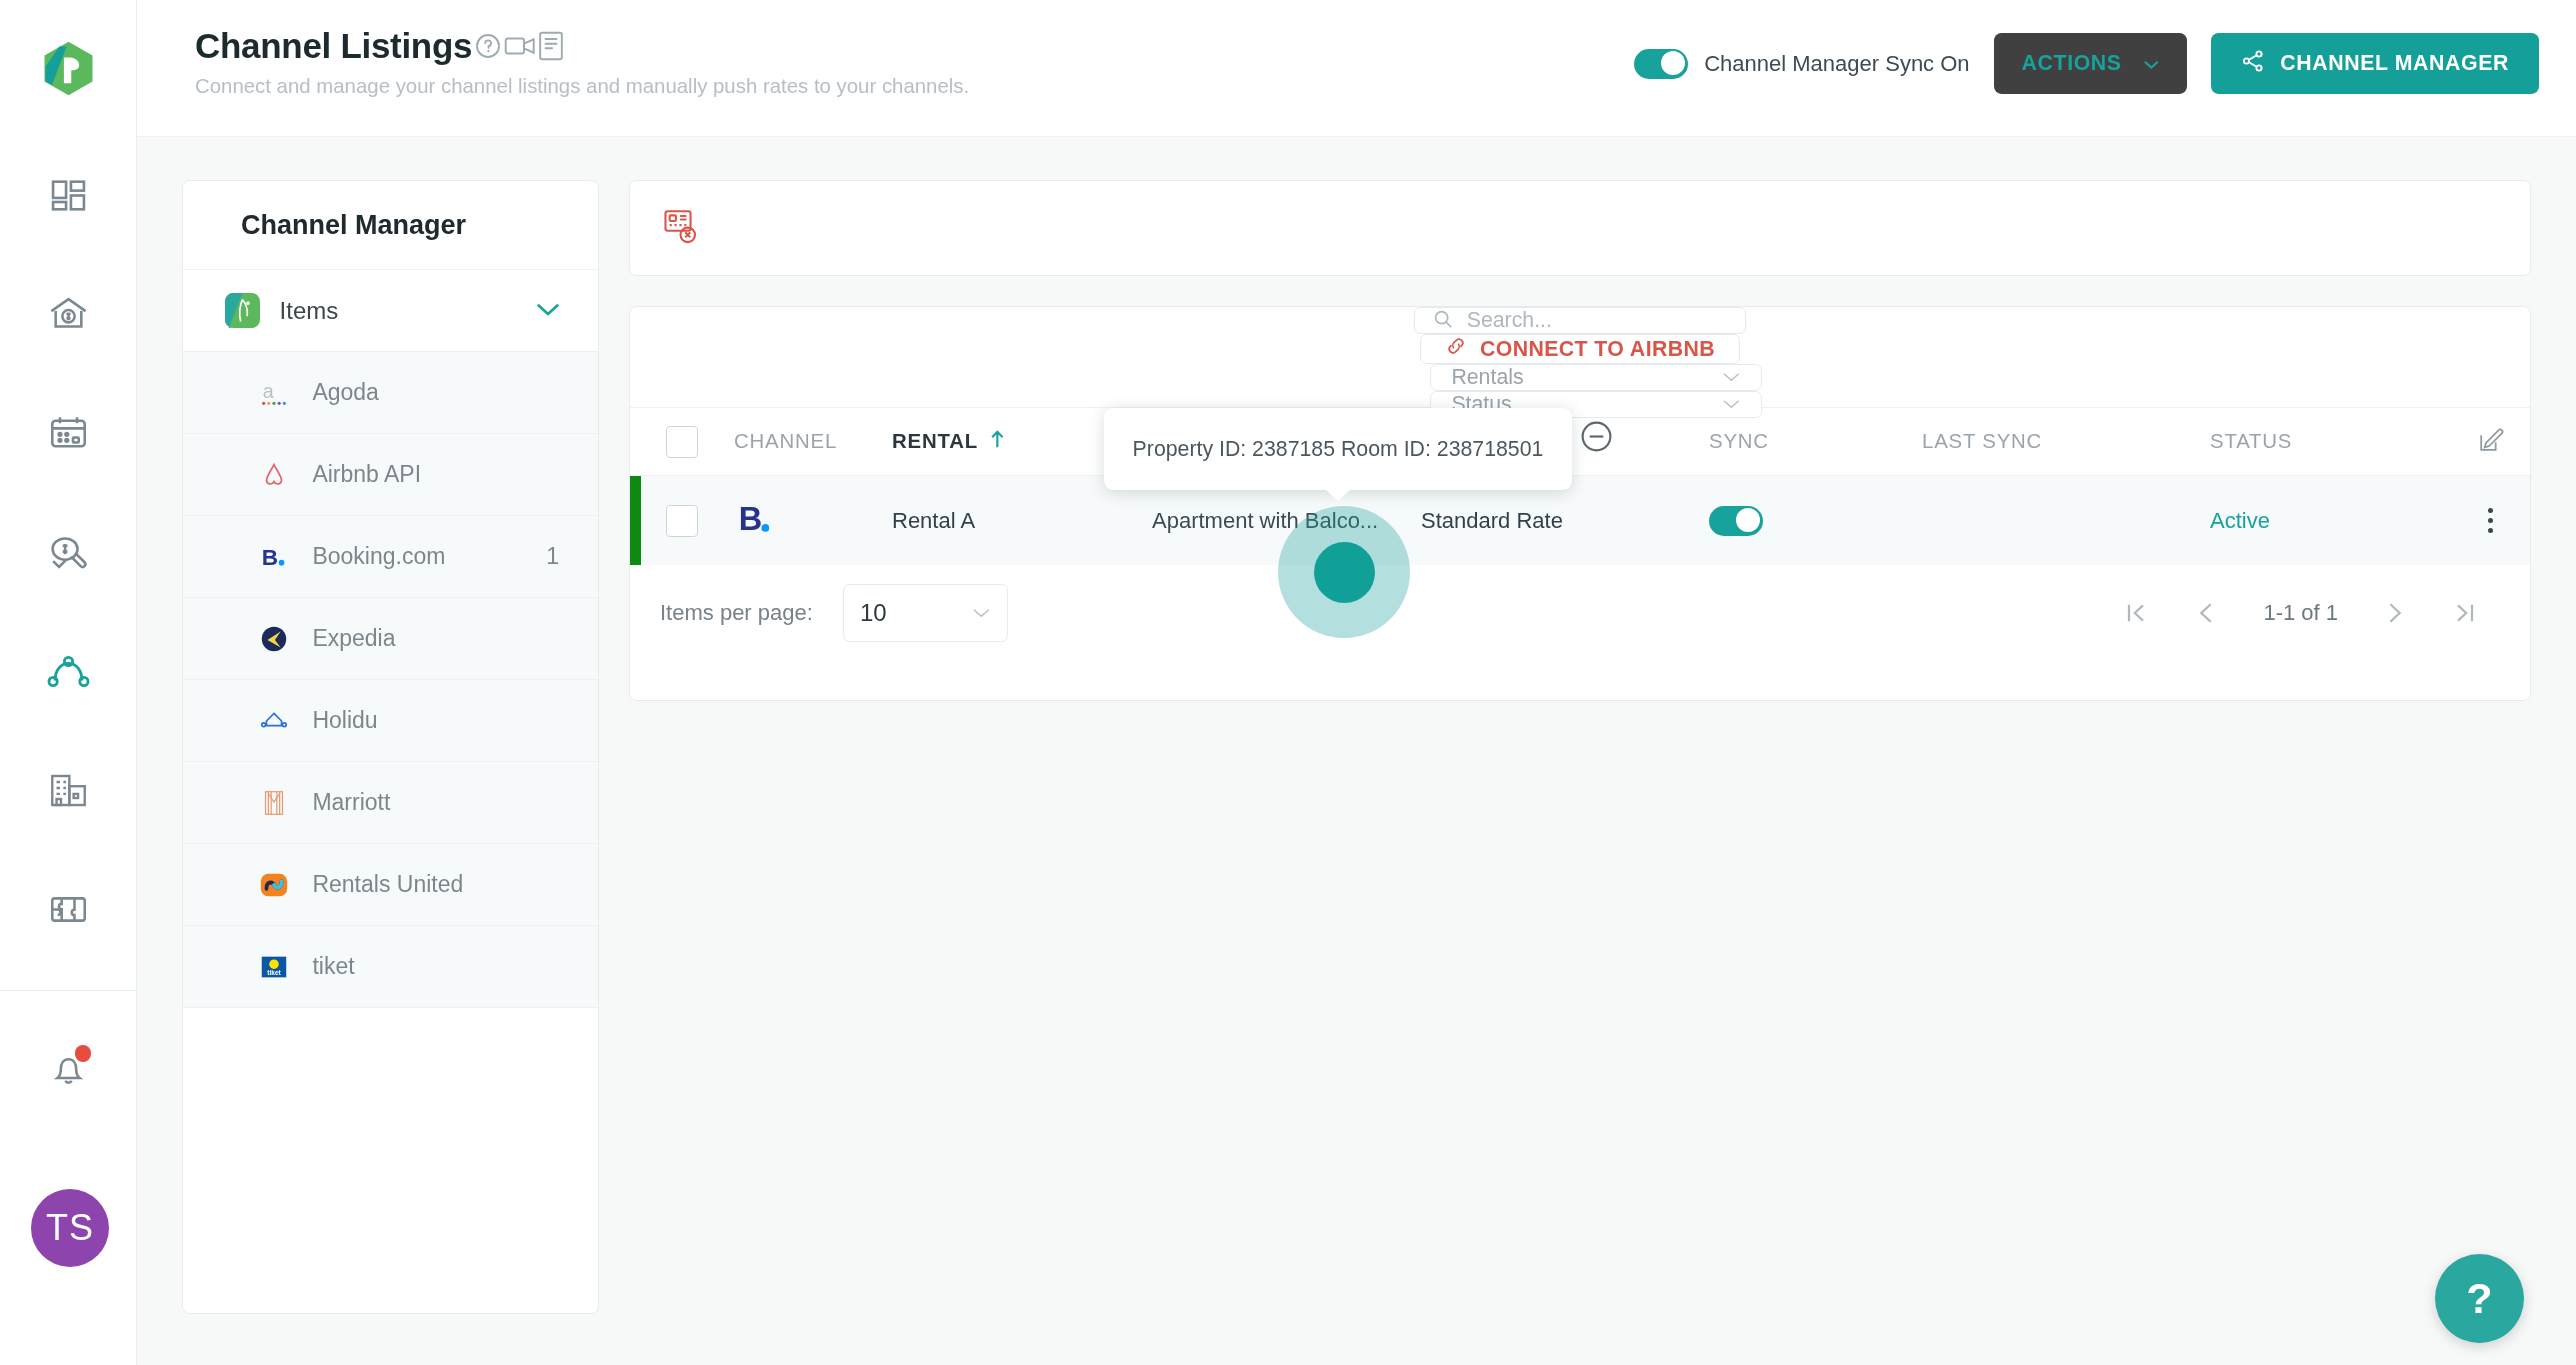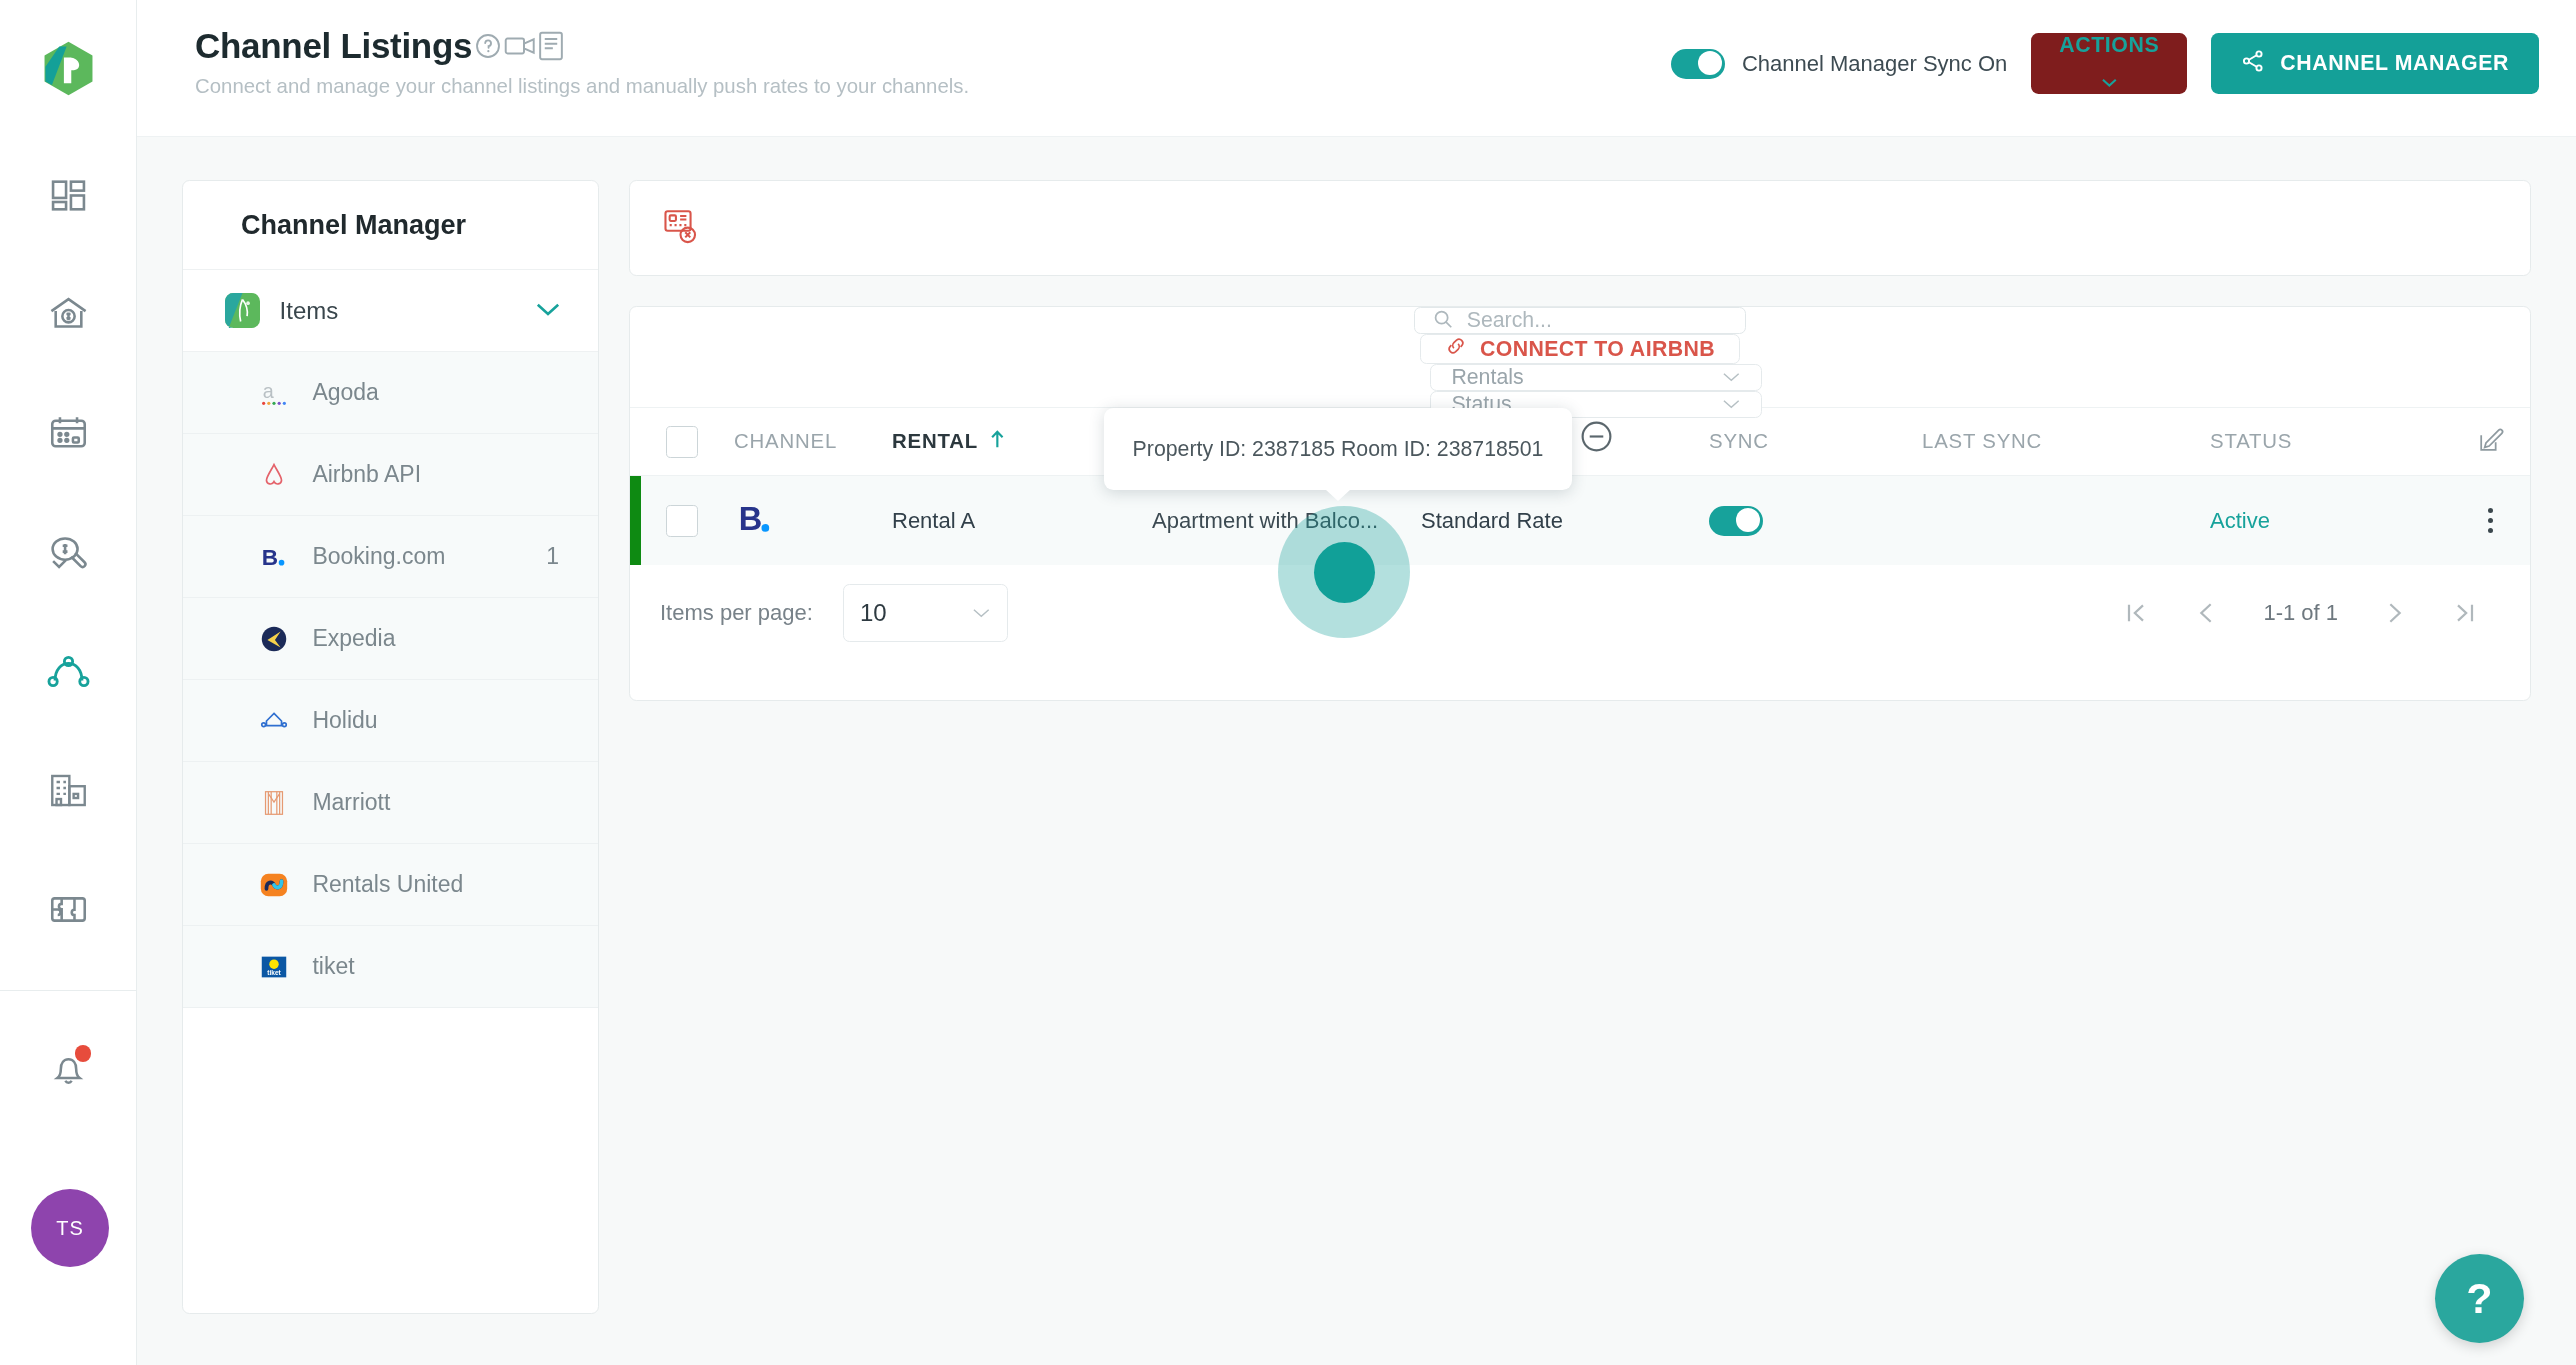--- a/index.html
+++ b/index.html
@@ -29,21 +29,21 @@
     cursor: pointer;
   }
   .rail-divider {
     width: 137px; height: 0.9px; background: #e8edee; margin-top: 20.4px; margin-bottom: 20.4px;
   }
   .rail-avatar {
     position: absolute; left: 31px; top: 1189px;
     width: 78px; height: 78px; border-radius: 50%;
     background: #8e44ad; color: #fff;
     display: flex; align-items: center; justify-content: center;
-    font-size: 20px; letter-spacing: 0.9px; cursor: pointer;
+    font-size: 36px; letter-spacing: 0.9px; cursor: pointer;
   }
   .notif-dot {
     position: absolute; width: 16.7px; height: 16.7px; border-radius: 50%;
     background: #e74c3c; right: -2.8px; top: -3.7px;
   }
 
   
   .header {
     position: absolute; left: 137px; top: 0;
     width: 2439px; height: 137px;
@@ -69,25 +69,24 @@
     position: relative; cursor: pointer; flex: none;
   }
   .toggle .knob {
     position: absolute; width: 24px; height: 24px; border-radius: 50%;
     background: #fff; top: 2.8px; right: 2.8px;
   }
   .sync-label { font-size: 22px; color: #3d4b52; margin-left: 16.7px; }
   .btn-actions {
     margin-left: 24px;
     height: 61px; padding: 0 28px; border-radius: 7.4px;
-    background: #7f1d1d; color: #17a29b;
+    background: #404040; color: #17a29b;
     font-size: 21.3px; font-weight: 700; letter-spacing: 0.6px;
-    display: flex; align-items: center; gap: 11px; cursor: pointer; border: none;
+    display: flex; align-items: center; gap: 21px; cursor: pointer; border: none;
     font-family: "Liberation Sans", sans-serif;
-    flex-direction: column;
   }
   .btn-cm {
     margin-left: 24px;
     height: 61px; padding: 0 30px; border-radius: 7.4px;
     background: #14a098; color: #ffffff;
     font-size: 21.3px; font-weight: 700; letter-spacing: 0.6px;
     display: flex; align-items: center; gap: 15px; cursor: pointer; border: none;
     font-family: "Liberation Sans", sans-serif;
   }
 

